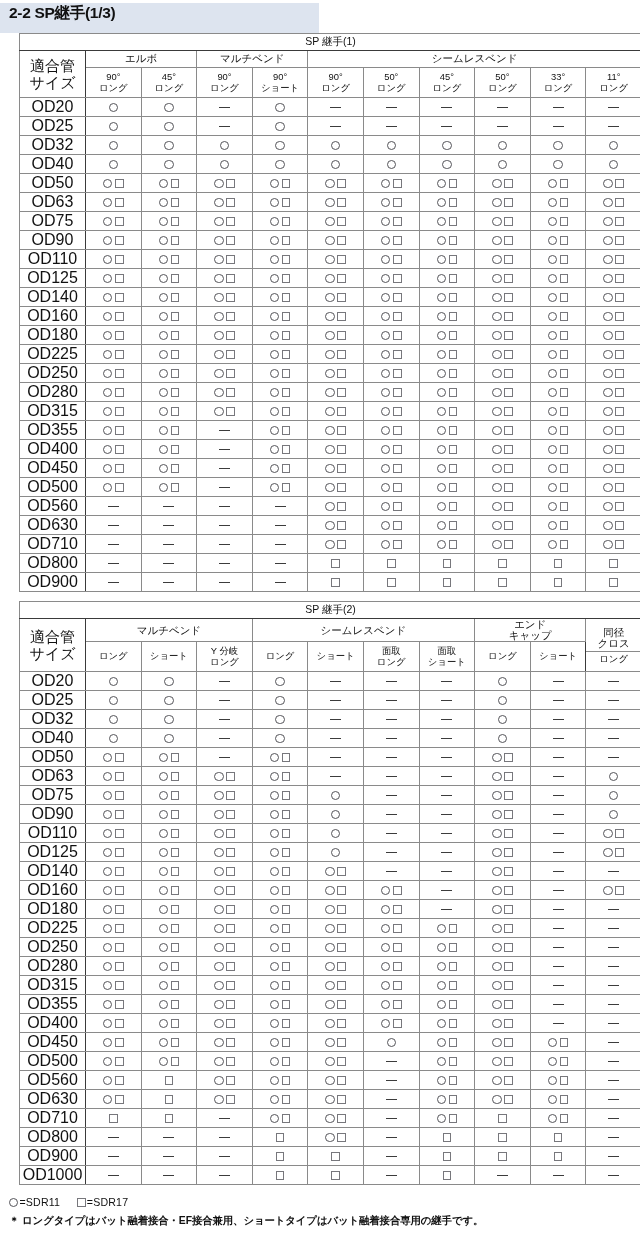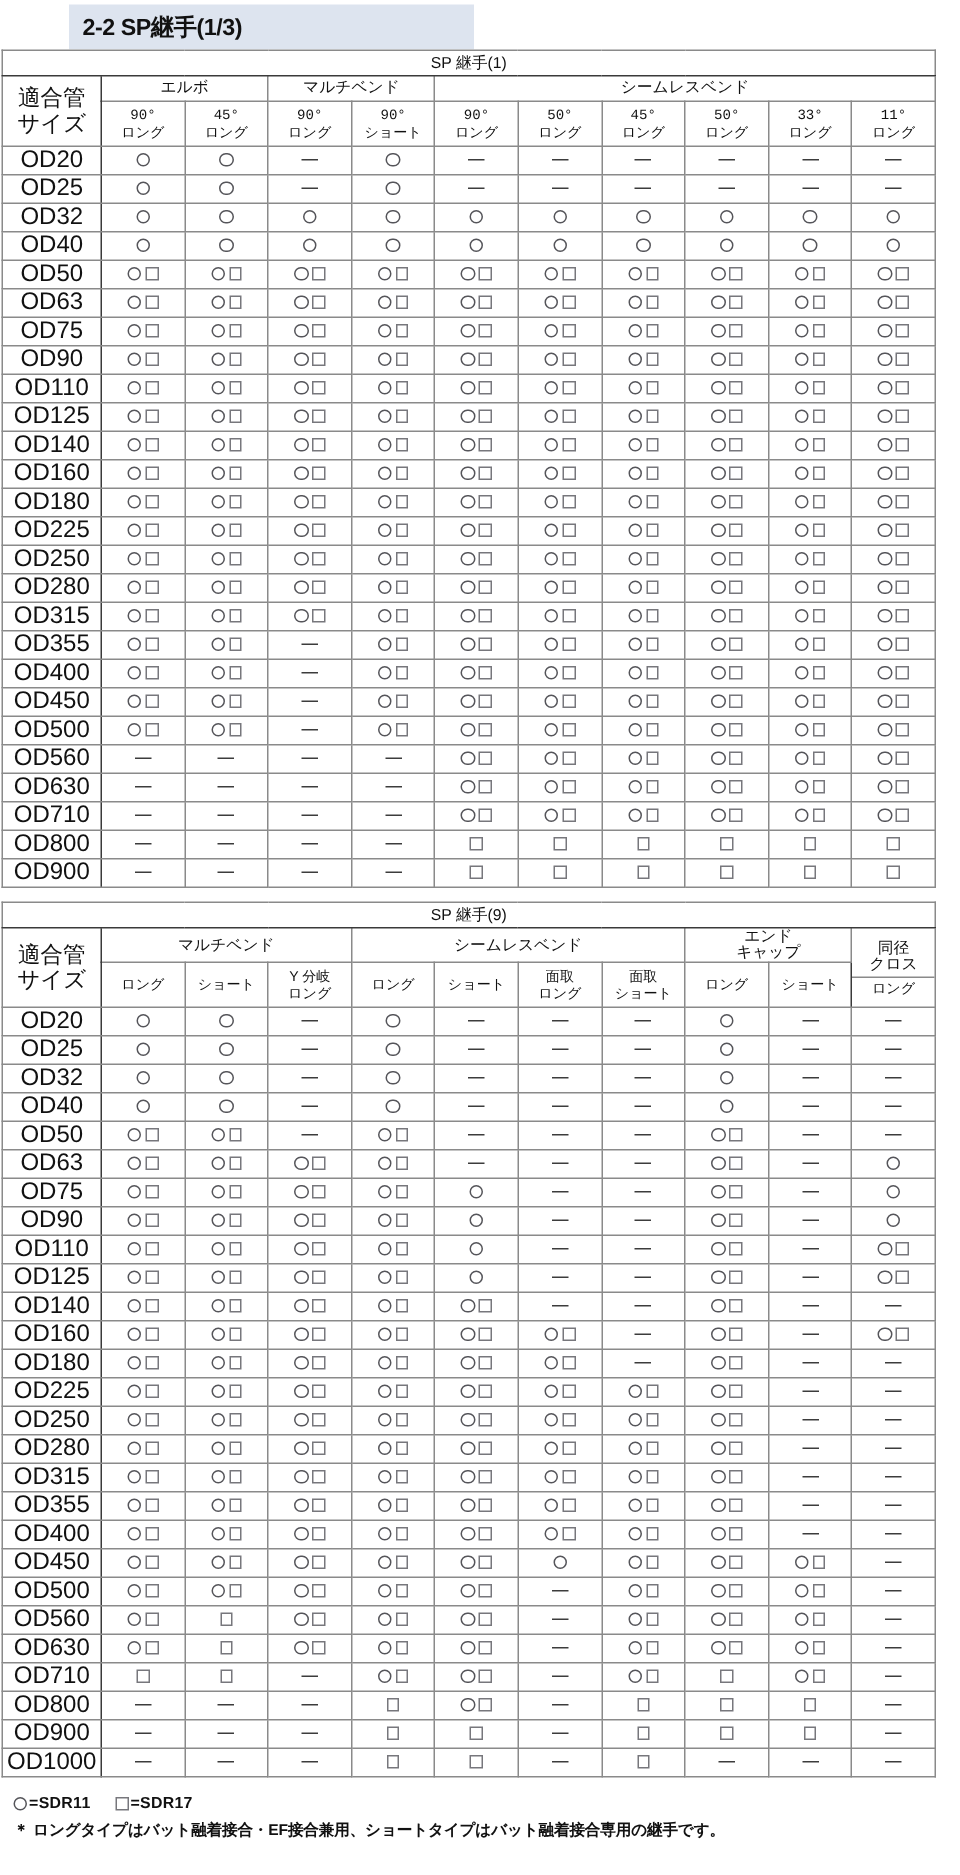--- a/index.html
+++ b/index.html
@@ -10,39 +10,38 @@
     font-family: "Liberation Sans", "DejaVu Sans", sans-serif;
   }
   body {
     width: 640px;
     min-height: 1250px;
     position: relative;
   }
 
   
   .title-bar {
-    width: 270px;
+    width: 319px;
     height: 30px;
     background: #dde4ef;
     display: flex;
-    align-items: center;
+    align-items: flex-start;
     padding-left: 9px;
     margin-top: 3px;
-    margin-left: 46px;
   }
   .title-text {
     font-size: 15.5px;
     font-weight: bold;
     letter-spacing: -0.3px;
     color: #111;
     white-space: nowrap;
   }
 
   
-  .table-wrap { padding: 0 1px; }
+  .table-wrap { padding: 0 19px; }
   table.spec {
     border-collapse: collapse;
     table-layout: fixed;
     width: 622px;
     border: 1.6px solid #1b1b1b;
     background: #fff;
   }
   table.spec td, table.spec th {
     border: 0.8px solid #8a8a8a;
     text-align: center;
@@ -62,21 +61,21 @@
     height: 17px;
     font-size: 10.5px;
     line-height: 1.05;
   }
   .h-sub {
     height: 30px;
     font-size: 9.4px;
     line-height: 1.12;
     padding: 1px 0;
   }
-  .h-sub .deg { font-size: 9.4px; font-family: Liberation Mono, monospace; }
+  .h-sub .deg { font-size: 9.4px; }
   .h-sizecol {
     font-size: 15px;
     line-height: 1.15;
     border-right: 1.1px solid #3a3a3a !important;
   }
   td.sizecell {
     font-size: 16px;
     text-align: left;
     padding-left: 9px;
     border-right: 1.1px solid #3a3a3a !important;
@@ -110,21 +109,21 @@
   
   .sep-l { border-left: 1.1px solid #3a3a3a !important; }
 
   
   .footer {
     padding: 9px 9px 0 9px;
     font-size: 10.6px;
     color: #111;
     line-height: 1.65;
   }
-  .legend-row { display: flex; align-items: flex-start; gap: 17px; font-weight: bold; }
+  .legend-row { display: flex; align-items: flex-start; gap: 17px; font-weight: normal; }
   .legend-item { display: flex; align-items: center; gap: 1px; }
   .legend-item .lbl { font-size: 10.6px; letter-spacing: 0.2px; }
   .note { font-size: 10.4px; font-weight: bold; white-space: nowrap; letter-spacing: -0.1px; }
   .gap { height: 9px; }
 </style>
 </head>
 <body>
 
 <div class="title-bar">
   <span class="title-text">2-2 SP継手(1/3)</span>
@@ -556,21 +555,21 @@
         <col style="width:55.6px">
         <col style="width:55.6px">
       <col style="width:55.6px">
         <col style="width:55.6px">
         <col style="width:55.6px">
       <col style="width:55.6px">
         <col style="width:55.6px">
     </colgroup>
     <thead>
       <tr>
-        <td class="h-band" colspan="11">SP 継手(9)</td>
+        <td class="h-band" colspan="11">SP 継手(2)</td>
       </tr>
       <tr>
         <td class="h-sizecol" rowspan="2">
           <div>適合管</div>
           <div>サイズ</div>
         </td>
         <td class="h-grp" colspan="3">マルチベンド</td>
         <td class="h-grp sep-l" colspan="4">シームレスベンド</td>
         <td class="h-grp sep-l" rowspan="1" colspan="2">
           <div>エンド</div>

